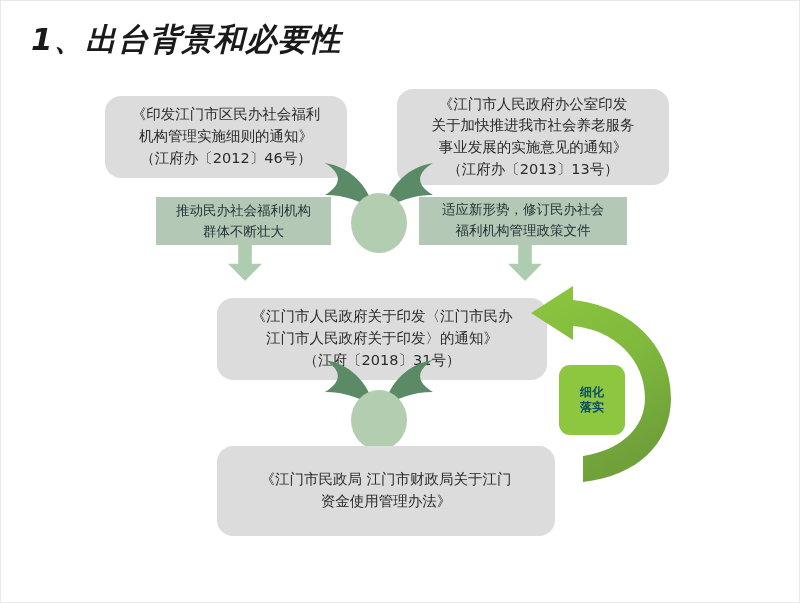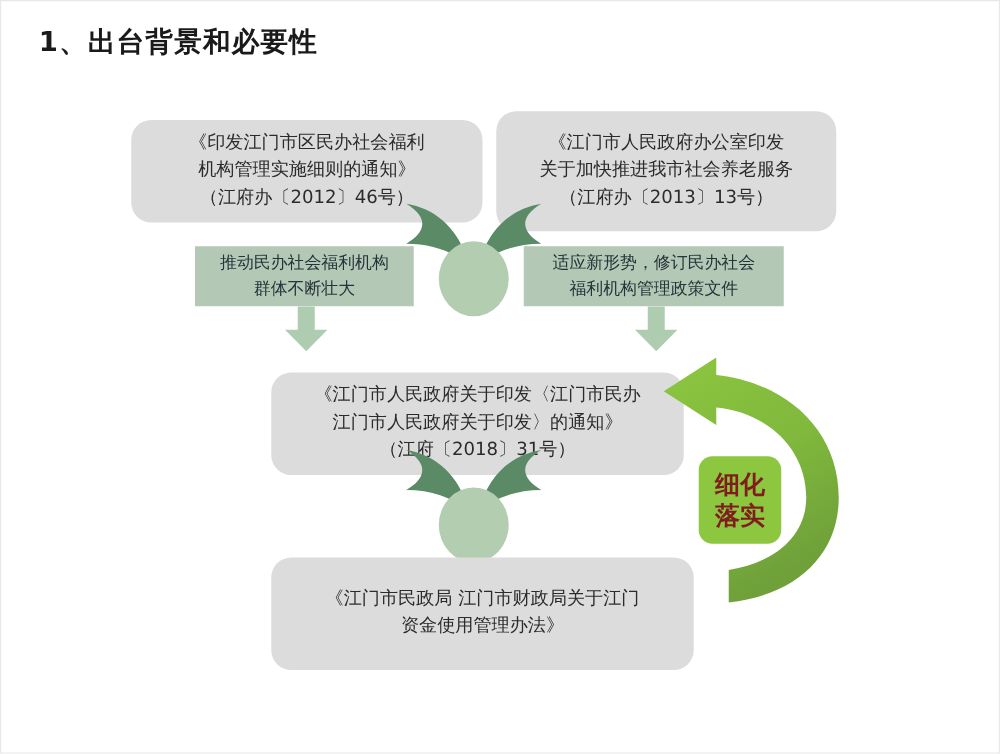--- a/index.html
+++ b/index.html
@@ -18,47 +18,48 @@
     overflow: hidden;
     border: 1px solid #e8e8e8;
     box-sizing: border-box;
   }
 
   
   #slide-title {
     position: absolute;
     left: 30px;
     top: 18px;
-    font-size: 22px;
+    font-size: 31px;
     font-weight: bold;
     color: #1a1a1a;
     letter-spacing: 1px;
     white-space: nowrap;
     font-family: "DejaVu Sans", "Liberation Sans", sans-serif;
+    font-style: italic;
   }
 
   
   .doc-box {
     position: absolute;
     background: #dcdcdc;
     border-radius: 16px;
     color: #2b2b2b;
     text-align: center;
     font-size: 14.5px;
     line-height: 1.5;
     display: flex;
     align-items: center;
     justify-content: center;
     box-sizing: border-box;
     padding: 6px 10px;
     font-family: "DejaVu Sans", "Liberation Sans", sans-serif;
   }
   .doc-box span { display: block; width: 100%; }
 
-  #doc-2012 { left: 104px; top: 95px;  width: 281px; height: 82px; }
+  #doc-2012 { left: 104px; top: 95px;  width: 242px; height: 82px; }
   #doc-2013 { left: 396px; top: 88px;  width: 272px; height: 96px; }
   #doc-2018 { left: 216px; top: 277px; width: 330px; height: 82px; margin-top: 20px; }
   #doc-fund { left: 216px; top: 434px; width: 338px; height: 90px; margin-top: 11px; }
 
   
   .reason-box {
     position: absolute;
     background: #b4c9b5;
     color: #27333b;
     text-align: center;
@@ -105,22 +106,22 @@
     left: 558px;
     top: 364px;
     width: 66px;
     height: 70px;
     background: #8dc63f;
     border-radius: 11px;
     display: flex;
     flex-direction: column;
     align-items: center;
     justify-content: center;
-    color: #7f1d1d;
-    font-size: 20px;
+    color: #0c4a6e;
+    font-size: 12px;
     font-weight: bold;
     line-height: 1.25;
     font-family: "DejaVu Sans", "Liberation Sans", sans-serif;
   }
 </style>
 </head>
 <body>
 
 <div id="slide">
 
@@ -131,20 +132,21 @@
       <span>《印发江门市区民办社会福利</span>
       <span>机构管理实施细则的通知》</span>
       <span>（江府办〔2012〕46号）</span>
     </span>
   </div>
 
   <div class="doc-box" id="doc-2013">
     <span>
       <span>《江门市人民政府办公室印发</span>
       <span>关于加快推进我市社会养老服务</span>
+      <span>事业发展的实施意见的通知》</span>
       <span>（江府办〔2013〕13号）</span>
     </span>
   </div>
 
   <div class="merge-group" id="merge-top">
     <svg width="120" height="100" viewBox="0 0 120 100">
       <path d="M6 2 C 30 6, 48 22, 56 50 C 42 40, 26 34, 6 34 C 20 26, 26 14, 6 2 Z" fill="#5a8a66"></path>
       <path d="M114 2 C 90 6, 72 22, 64 50 C 78 40, 94 34, 114 34 C 100 26, 94 14, 114 2 Z" fill="#5a8a66"></path>
       <ellipse cx="60" cy="62" rx="28" ry="30" fill="#b3cdb0"></ellipse>
     </svg>

